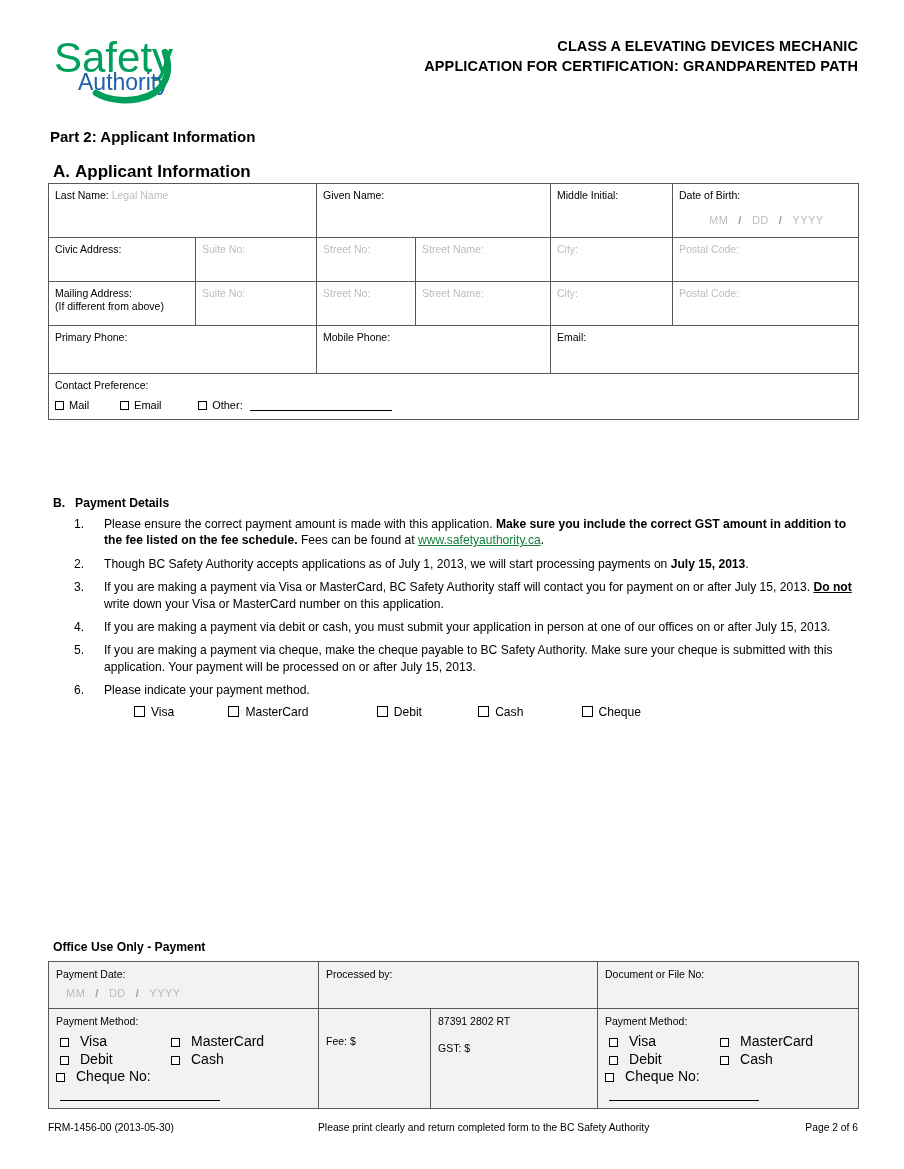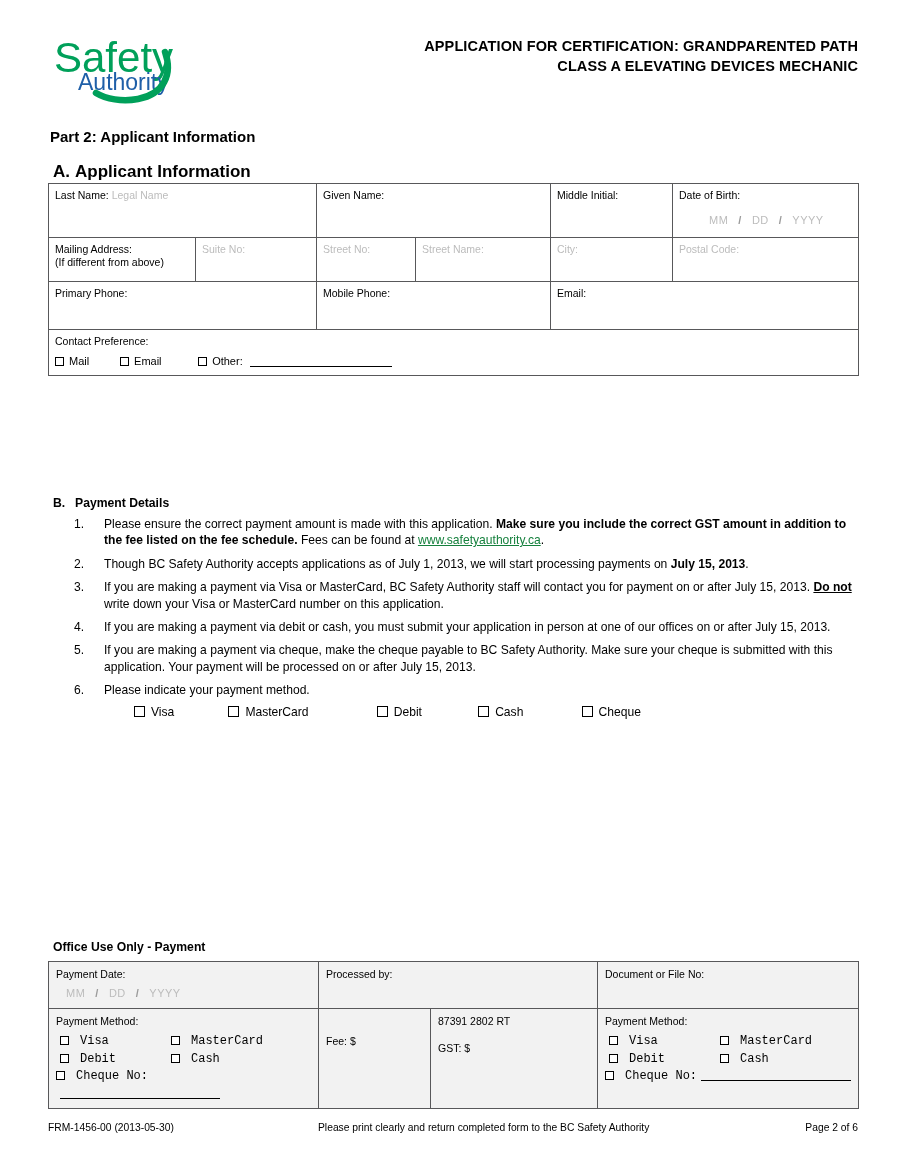--- a/index.html
+++ b/index.html
@@ -186,23 +186,22 @@
   .pay-date-ghost {
     margin-top: 6px;
     padding-left: 10px;
     color: #bcbcbc;
     letter-spacing: 0.5px;
     font-size: 11px;
   }
   .pay-date-ghost .slash { color:#9b9b9b; margin: 0 10px; font-weight:bold; }
   .pm-grid {
     margin-top: 5px;
-    font-size: 12px;
+    font-size: 14px;
     line-height: 17.5px;
-    font-family: Liberation Mono, monospace;
   }
   .pm-grid .c1 { display:inline-block; width: 107px; padding-left: 4px; }
   .pm-grid .c2 { display:inline-block; padding-left: 4px; }
   .pm-grid .cbx { margin-right: 11px; }
   .cheque-line {
     display:inline-block;
     border-bottom: 1.2px solid #000;
     height: 11px;
     vertical-align: -2px;
   }
@@ -228,22 +227,22 @@
 
     <div class="logo-wrap">
       <svg width="140" height="78" viewBox="0 0 140 78">
         <text x="2" y="44" font-family="Liberation Sans, sans-serif" font-size="42" fill="#00A05A">Safety</text>
         <text x="26" y="62" font-family="Liberation Sans, sans-serif" font-size="23" fill="#1F5FA8">Authority</text>
         <path d="M113 24 C 121 46, 112 66, 86 71 C 70 74, 54 71, 44 65" stroke="#00A05A" stroke-width="6.5" fill="none" stroke-linecap="round"></path>
       </svg>
     </div>
 
     <div class="header-title">
+      <div>CLASS A ELEVATING DEVICES MECHANIC</div>
       <div>APPLICATION FOR CERTIFICATION: GRANDPARENTED PATH</div>
-      <div>CLASS A ELEVATING DEVICES MECHANIC</div>
     </div>
   </div>
 
   <div class="part-title">Part 2: Applicant Information</div>
 
   <div class="sec-a">
     <span class="sec-letter">A.</span><span>Applicant Information</span>
   </div>
 
   <table class="appl-table">
@@ -268,20 +267,40 @@
           <span class="lbl">Middle Initial:</span>
         </td>
         <td>
           <span class="lbl">Date of Birth:</span>
           <div class="dob-line">
             <span class="mm">MM</span><span class="slash">/</span><span>DD</span><span class="slash">/</span><span>YYYY</span>
           </div>
         </td>
       </tr>
 
+      <tr class="r2">
+        <td>
+          <span class="lbl">Civic Address:</span>
+        </td>
+        <td>
+          <span class="ghost">Suite No:</span>
+        </td>
+        <td>
+          <span class="ghost">Street No:</span>
+        </td>
+        <td>
+          <span class="ghost">Street Name:</span>
+        </td>
+        <td>
+          <span class="ghost">City:</span>
+        </td>
+        <td>
+          <span class="ghost">Postal Code:</span>
+        </td>
+      </tr>
 
       <tr class="r3">
         <td>
           <span class="lbl">Mailing Address:</span>
           <div class="lbl">(If different from above)</div>
         </td>
         <td>
           <span class="ghost">Suite No:</span>
         </td>
         <td>

